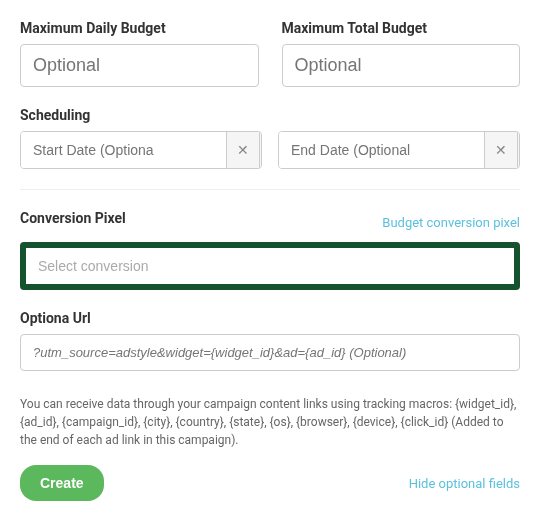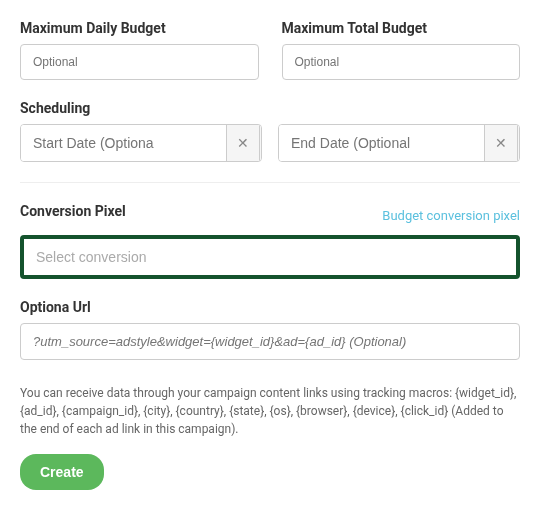--- a/index.html
+++ b/index.html
@@ -33,21 +33,21 @@
 
     .col {
       flex: 1;
     }
 
     .input-field {
       width: 100%;
       border: 1px solid #ccc;
       border-radius: 4px;
       padding: 10px 12px;
-      font-size: 12px;
+      font-size: 18px;
       color: #aaa;
       outline: none;
       background: #fff;
     }
 
     .scheduling-section {
       margin-bottom: 20px;
     }
 
     .scheduling-inputs {
@@ -107,21 +107,21 @@
     }
 
     .create-link {
       color: #5bc0de;
       text-decoration: none;
       font-size: 13px;
     }
 
     .select-field {
       width: 100%;
-      border: 4px solid #14532d;
+      border: 6px solid #14532d;
       border-radius: 4px;
       padding: 10px 12px;
       font-size: 14px;
       color: #aaa;
       background: #fff;
       appearance: none;
       outline: none;
       cursor: pointer;
     }
 
@@ -224,13 +224,14 @@
 
 <div class="tracking-section">
   <div class="section-label">Optiona Url</div>
   <input class="tracking-input" type="text" placeholder="?utm_source=adstyle&amp;widget={widget_id}&amp;ad={ad_id} (Optional)" style="">
 </div>
 
 <p class="tracking-info">You can receive data through your campaign content links using tracking macros: {widget_id}, {ad_id}, {campaign_id}, {city}, {country}, {state}, {os}, {browser}, {device}, {click_id} (Added to the end of each ad link in this campaign).</p>
 
 <div class="footer-row">
   <button class="create-btn">Create</button>
+  <a href="#" class="hide-link">Hide optional fields</a>
 </div>
 
 </body></html>

